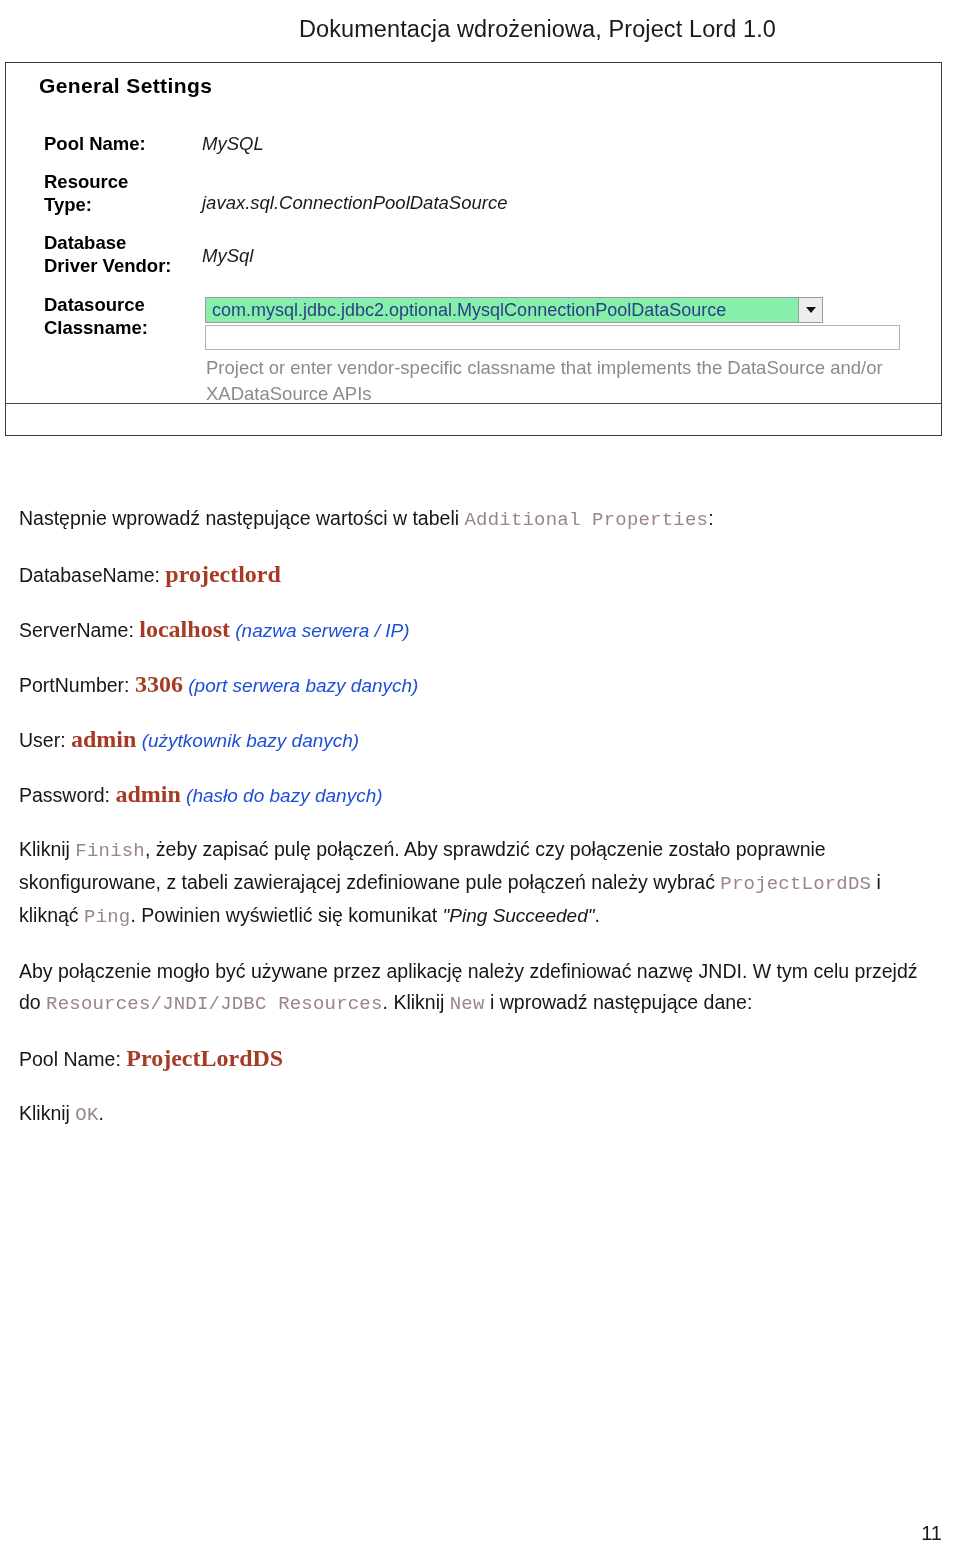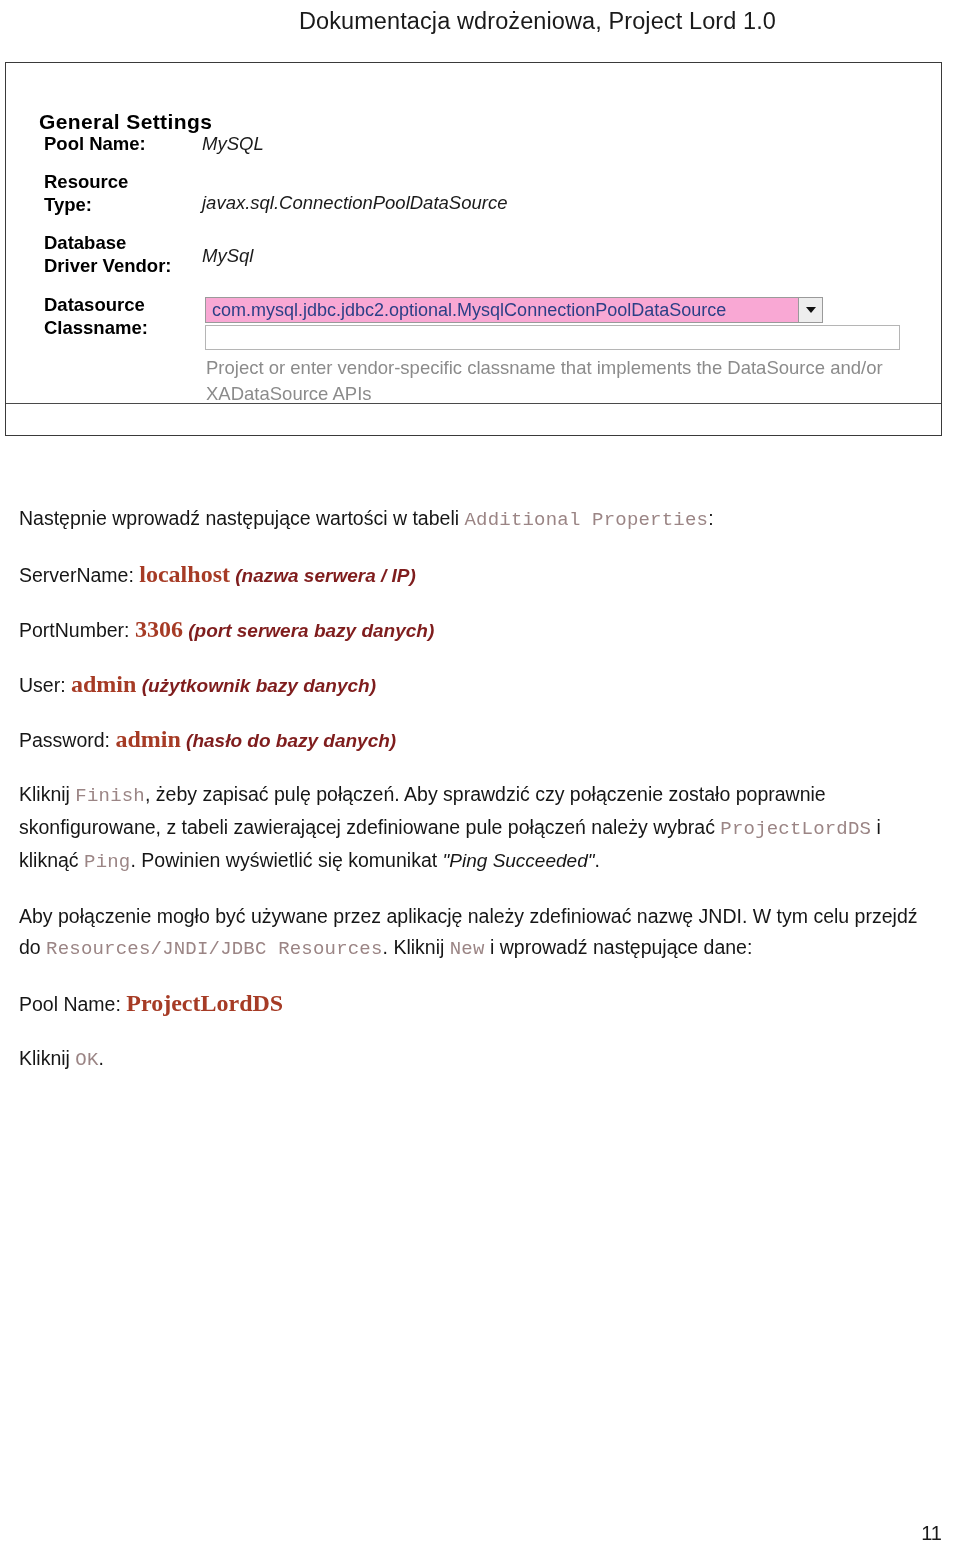--- a/index.html
+++ b/index.html
@@ -12,21 +12,21 @@
     height: 1555px;
     position: relative;
     font-family: "Liberation Sans", sans-serif;
     color: #111111;
     overflow: hidden;
   }
 
   
   .doc-header {
     position: absolute;
-    top: 4px;
+    top: 12px;
     left: 0;
     width: 780px;
     height: 46px;
     text-align: right;
     padding-right: 4px;
     box-sizing: border-box;
   }
   .doc-header .title {
     font-size: 23.5px;
     color: #1a1a1a;
@@ -53,21 +53,20 @@
   }
   .fig-section-title {
     position: absolute;
     left: 33px;
     top: 11px;
     font-family: "Liberation Sans", sans-serif;
     font-weight: bold;
     font-size: 21px;
     color: #000000;
     letter-spacing: 0.4px;
-    margin-top: 36px;
   }
   .fig-label {
     position: absolute;
     font-family: "Liberation Sans", sans-serif;
     font-weight: bold;
     font-size: 18.5px;
     color: #000000;
     line-height: 23px;
     left: 38px;
     white-space: pre-line;
@@ -89,21 +88,21 @@
   .fig-r3-value { top: 181px; }
   .fig-r4-label { top: 230px; }
 
   .combo {
     position: absolute;
     left: 199px;
     top: 234px;
     width: 618px;
     height: 26px;
     border: 1.2px solid #9a9a9a;
-    background: #f9a8d4;
+    background: #86efac;
     box-sizing: border-box;
     display: flex;
     align-items: center;
   }
   .combo-text {
     flex: 1;
     padding-left: 6px;
     font-family: "Liberation Sans", sans-serif;
     font-size: 18px;
     color: #2b3f86;
@@ -176,23 +175,23 @@
     letter-spacing: 0.2px;
   }
   .val {
     font-family: "Liberation Serif", serif;
     font-weight: bold;
     font-size: 24px;
     color: #a63b25;
   }
   .note {
     font-style: italic;
-    font-weight: bold;
+    font-weight: normal;
     font-size: 19px;
-    color: #7f1d1d;
+    color: #1d4ed8;
   }
   .quote {
     font-style: italic;
     font-size: 19px;
     color: #161616;
   }
 
   
   .page-number {
     position: absolute;
@@ -243,20 +242,23 @@
     <div class="fig-divider"></div>
   </div>
 </div>
 
 <div class="body-text">
 
   <p class="p">
     <span>Następnie wprowadź następujące wartości w tabeli </span><span class="mono">Additional Properties</span><span>:</span>
   </p>
 
+  <p class="p">
+    <span>DatabaseName: </span><span class="val">projectlord</span><span class="note"></span>
+  </p>
 
   <p class="p">
     <span>ServerName: </span><span class="val">localhost</span><span class="note"> (nazwa serwera / IP)</span>
   </p>
 
   <p class="p">
     <span>PortNumber: </span><span class="val">3306</span><span class="note"> (port serwera bazy danych)</span>
   </p>
 
   <p class="p">

